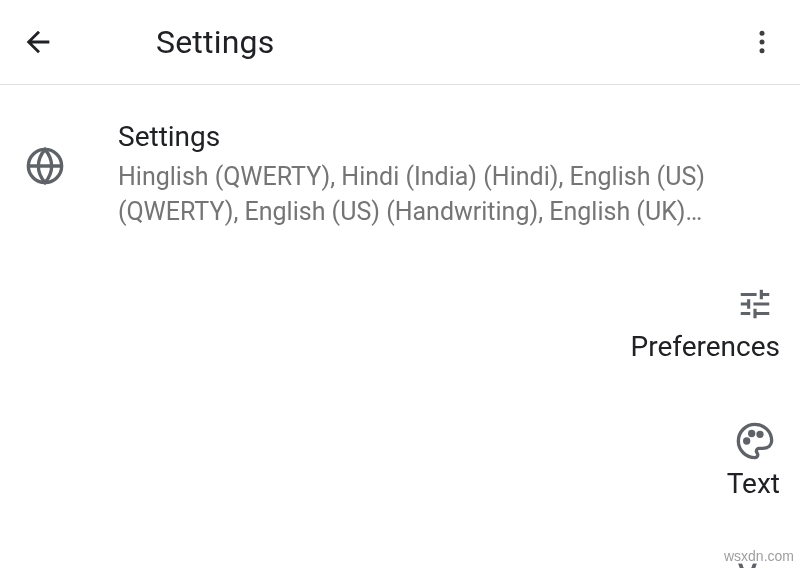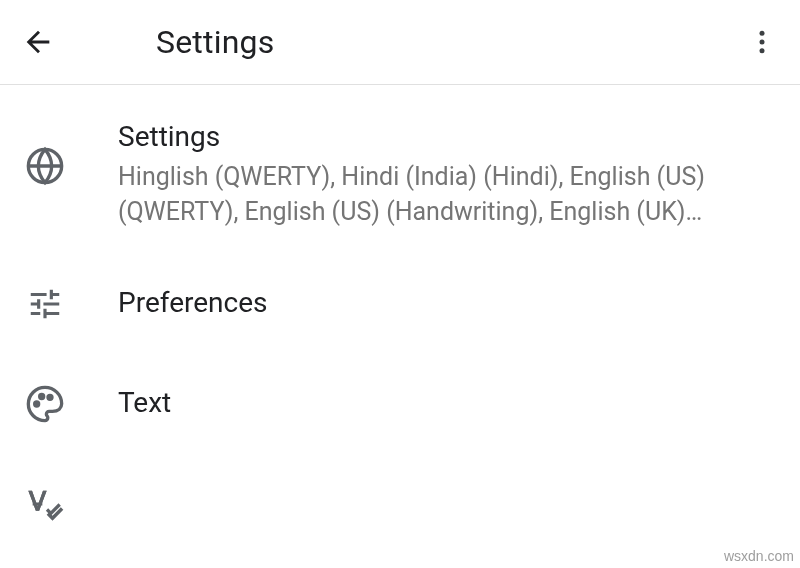--- a/index.html
+++ b/index.html
@@ -54,21 +54,22 @@
     .list {
       padding-top: 10px;
     }
     .row {
       display: flex;
       align-items: flex-start;
       padding: 24px 20px 24px 20px;
       cursor: pointer;
     }
     .row.single {
-      align-items: center;
+      align-items: flex-end;
+      flex-direction: column;
     }
     .row-icon {
       width: 50px;
       height: 50px;
       display: flex;
       align-items: center;
       justify-content: center;
       color: #5f6368;
       flex-shrink: 0;
       margin-top: 2px;

